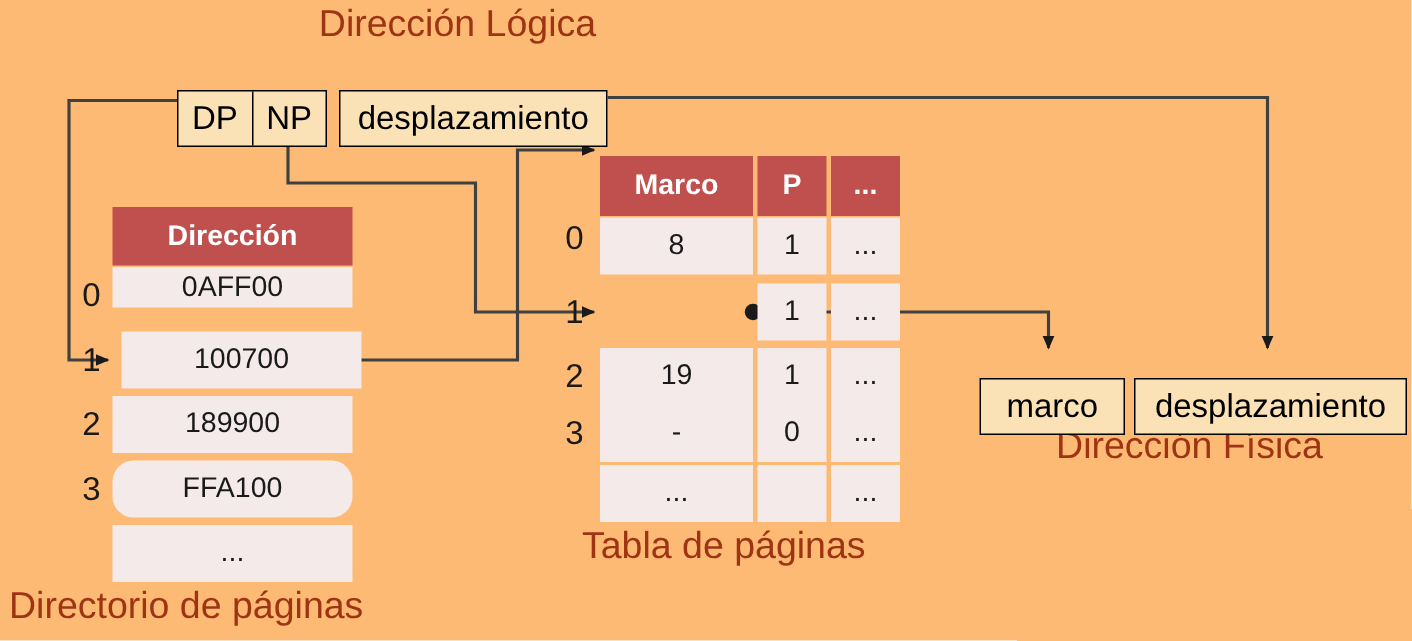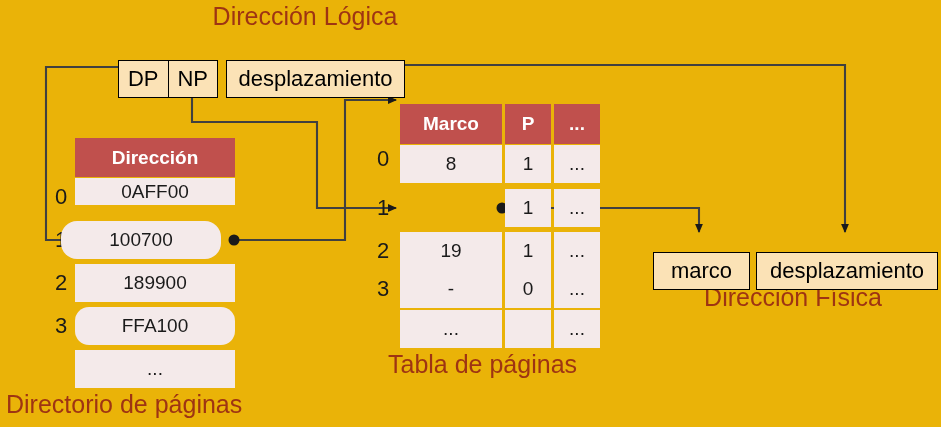--- a/index.html
+++ b/index.html
@@ -4,21 +4,21 @@
 <style>
   html, body {
     margin: 0;
     padding: 0;
     background: #ffffff;
   }
   #root {
     position: relative;
     width: 941px;
     height: 427px;
-    background: #eab308;
+    background: #fdba74;
     font-family: "Liberation Sans", sans-serif;
     overflow: hidden;
     text-decoration: underline;
   }
   .abs { position: absolute; }
 
   
   .heading {
     color: #9e3413;
     font-size: 25px;
@@ -138,21 +138,21 @@
   <div class="abs field-box" style="left:226px; top:44px; width:179px; height:38px;">desplazamiento</div>
 
   <div class="abs row-index" style="left:50px; top:178px; width:22px; height:38px;">0</div>
   <div class="abs row-index" style="left:50px; top:221px; width:22px; height:38px;">1</div>
   <div class="abs row-index" style="left:50px; top:264px; width:22px; height:38px;">2</div>
   <div class="abs row-index" style="left:50px; top:307px; width:22px; height:38px;">3</div>
 
   <div class="abs tbl-header-cell" style="left:75px; top:138px; width:160px; height:39px;">Dirección</div>
 
   <div class="abs tbl-cell" style="left:75px; top:178px; width:160px; height:27px;">0AFF00</div>
-  <div class="abs tbl-cell" style="left:61px; top:221px; width:160px; height:38px;border-radius:16px;">100700</div>
+  <div class="abs tbl-cell" style="left:81px; top:221px; width:160px; height:38px;">100700</div>
   <div class="abs tbl-cell" style="left:75px; top:264px; width:160px; height:38px;">189900</div>
   <div class="abs tbl-cell" style="left:75px; top:307px; width:160px; height:38px;border-radius:14px;">FFA100</div>
   <div class="abs tbl-cell" style="left:75px; top:350px; width:160px; height:38px;">...</div>
 
   <div class="abs row-index" style="left:372px; top:140px; width:22px; height:38px;">0</div>
   <div class="abs row-index" style="left:372px; top:189px; width:22px; height:38px;">1</div>
   <div class="abs row-index" style="left:372px; top:232px; width:22px; height:38px;">2</div>
   <div class="abs row-index" style="left:372px; top:270px; width:22px; height:38px;">3</div>
 
   <div class="abs tbl-header-cell" style="left:400px; top:104px; width:102px; height:40px;">Marco</div>

